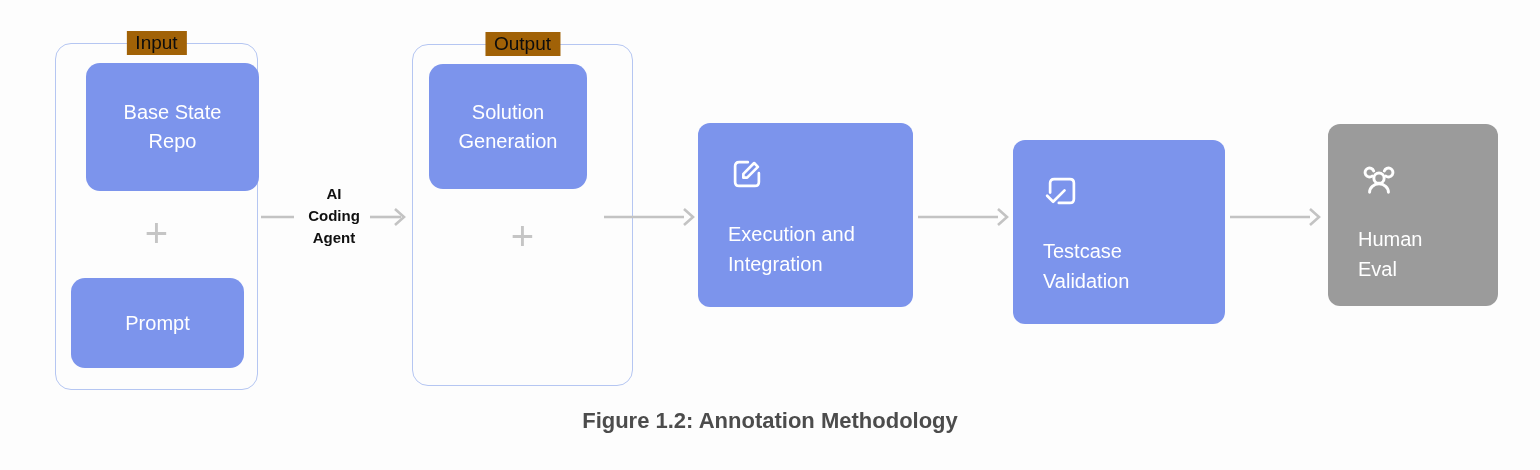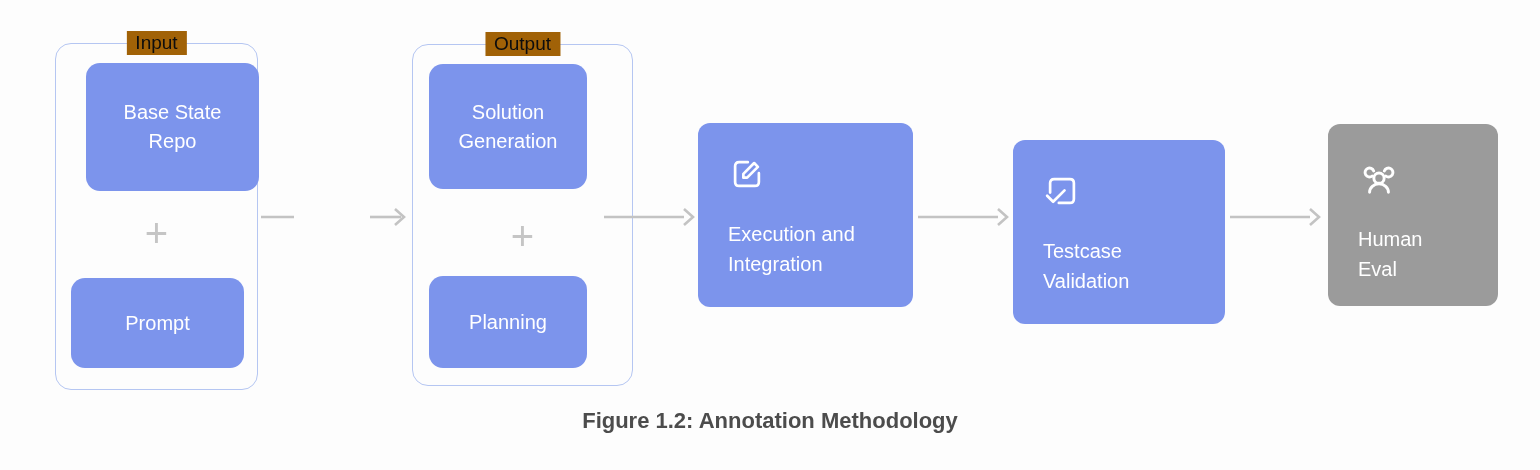--- a/index.html
+++ b/index.html
@@ -120,30 +120,32 @@
     <div class="node" style="left:15px; top:234px; width:173px; height:90px;">
       <span>Prompt</span>
     </div>
   </div>
 
   <svg class="arrow" style="left:258px; top:204px;" width="150" height="26">
     <line x1="3" y1="13" x2="36" y2="13"></line>
     <line x1="112" y1="13" x2="143" y2="13"></line>
     <polyline points="137,5 146,13 137,21"></polyline>
   </svg>
+  <div class="agent-label">
+    <span>AI</span>
+    <span>Coding</span>
+    <span>Agent</span>
+  </div>
 
   <div class="group" style="left:412px; top:44px; width:221px; height:342px;">
     <span class="group-title">Output</span>
     <div class="node" style="left:16px; top:19px; width:158px; height:125px;">
       <span>Solution Generation</span>
     </div>
     <div class="plus" style="top:167px;">+</div>
-    <div class="node" style="left:16px; top:231px; width:158px; height:92px;">
-      <span>Planning</span>
-    </div>
   </div>
 
   <svg class="arrow" style="left:604px; top:204px;" width="94" height="26">
     <line x1="0" y1="13" x2="80" y2="13"></line>
     <polyline points="80,5 89,13 80,21"></polyline>
   </svg>
 
   <div class="stage" style="left:698px; top:123px; width:215px; height:184px;">
     <svg class="stage-icon" width="38" height="38" viewBox="0 0 24 24">
       <path d="M12.5 4.5 H7 Q4.5 4.5 4.5 7 V17 Q4.5 19.5 7 19.5 H17 Q19.5 19.5 19.5 17 V11.5"></path>

